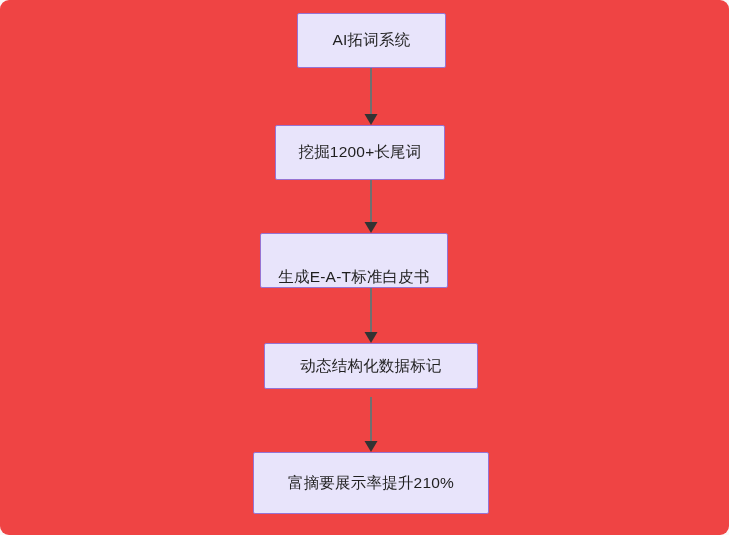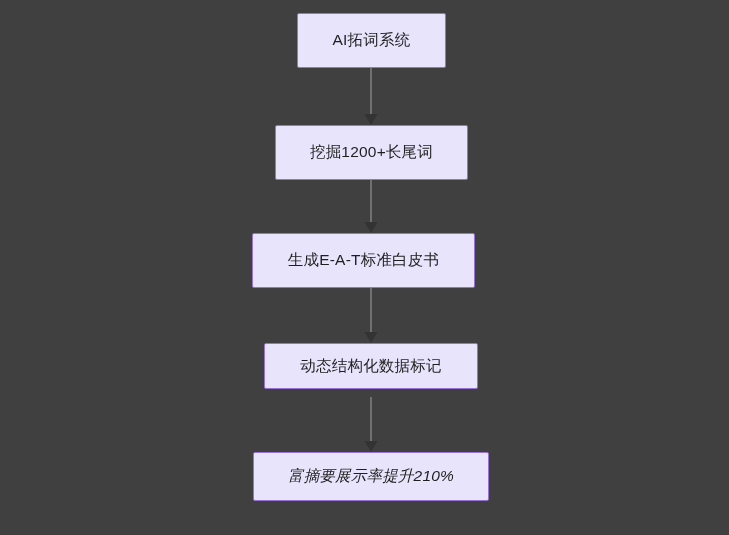--- a/index.html
+++ b/index.html
@@ -10,21 +10,22 @@
     width: 729px;
     height: 535px;
     background: #f9f9f9;
     font-family: "Liberation Sans", "DejaVu Sans", sans-serif;
     overflow: hidden;
   }
   #flowchart-canvas {
     position: relative;
     width: 729px;
     height: 535px;
-    background: #404040;
+    background: #ef4444;
+    border-radius: 9px;
   }
   .node {
     position: absolute;
     box-sizing: border-box;
     display: flex;
     align-items: center;
     justify-content: center;
     background: #e8e4fb;
     border: 1.6px solid #9673d3;
     border-radius: 2px;
@@ -76,29 +77,29 @@
     <svg width="22" height="55" viewBox="0 0 22 55">
       <line x1="11" y1="0" x2="11" y2="46" stroke="#707070" stroke-width="2"></line>
       <polygon points="4.5,44 17.5,44 11,55" fill="#333333"></polygon>
     </svg>
   </div>
 
   <div class="node" style="left:297px; top:13px; width:149px; height:55px;">
     <span class="node-label">AI拓词系统</span>
   </div>
 
-  <div class="node" style="left:275px; top:125px; width:193px; height:55px;">
+  <div class="node" style="left:275px; top:125px; width:170px; height:55px;">
     <span class="node-label">挖掘1200+长尾词</span>
   </div>
 
-  <div class="node" style="left:252px; top:233px; width:223px; height:55px;">
+  <div class="node" style="left:260px; top:233px; width:188px; height:55px;align-items:flex-end;">
     <span class="node-label">生成E-A-T标准白皮书</span>
   </div>
 
   <div class="node" style="left:264px; top:343px; width:214px; height:46px;">
     <span class="node-label">动态结构化数据标记</span>
   </div>
 
-  <div class="node" style="left:253px; top:452px; width:236px; height:49px;font-style:italic;">
+  <div class="node" style="left:253px; top:452px; width:236px; height:62px;">
     <span class="node-label">富摘要展示率提升210%</span>
   </div>
 
 </div>
 
 </body></html>

